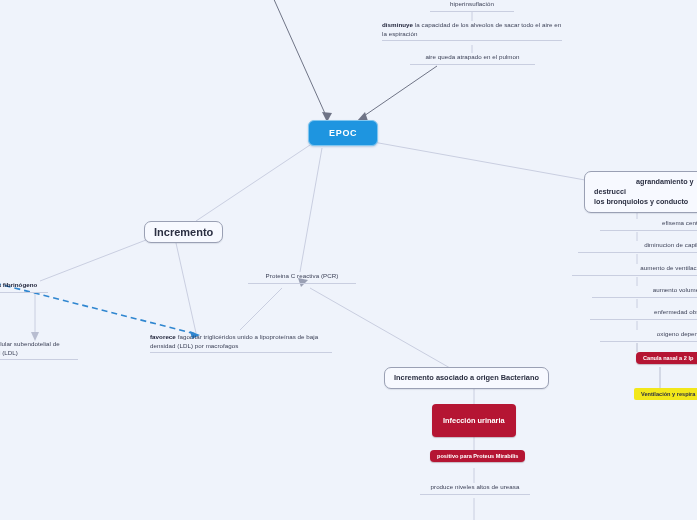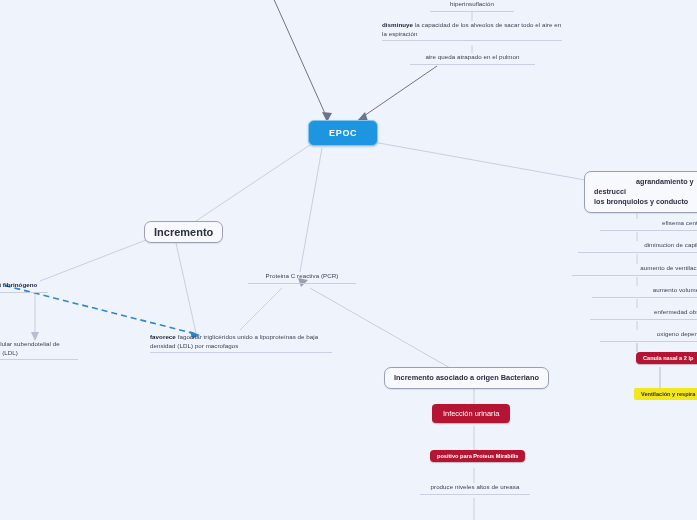--- a/index.html
+++ b/index.html
@@ -59,22 +59,22 @@
     text-align:center;
     box-shadow:0 1px 2px rgba(30,90,150,.25);
   }
 
   
   .red{
     background:#b51533;
     border-radius:4px;
     color:#ffffff;
     font-size:7.4px;
-    font-weight:normal;
-    padding:5px 11px;
+    font-weight:bold;
+    padding:12px 11px;
     text-align:center;
     white-space:nowrap;
     box-shadow:0 1px 1px rgba(80,10,25,.25);
   }
   .red.small{font-size:5.6px;font-weight:bold;padding:3px 7px;}
 
   
   .yellow{
     background:#f2e71a;
     color:#2b2f42;

